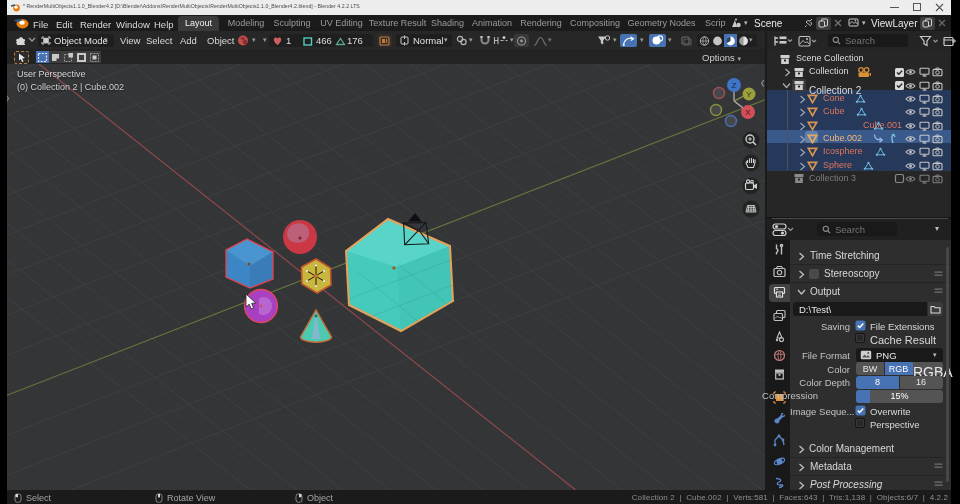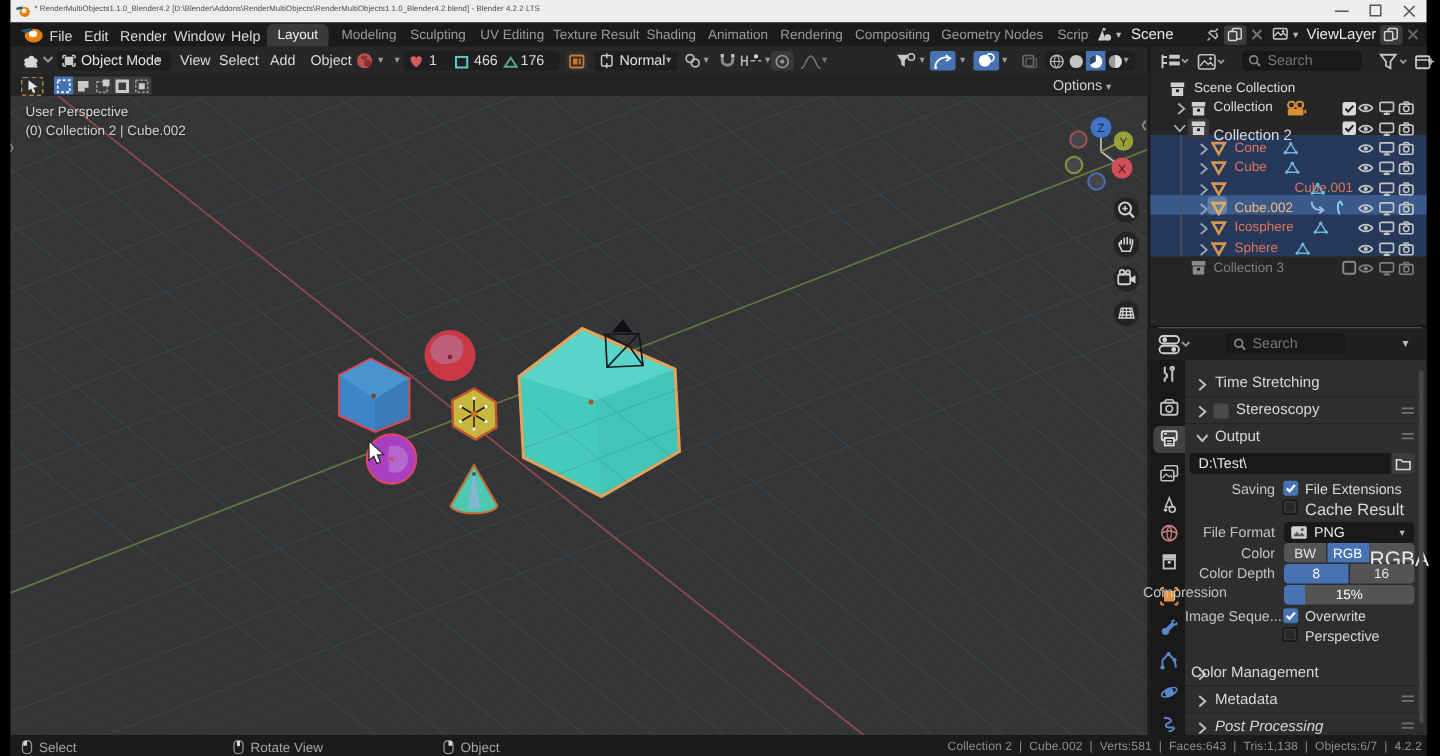--- a/index.html
+++ b/index.html
@@ -895,21 +895,21 @@
         <rect x="0.5" y="0.5" width="10" height="10" rx="2" fill="#4772b3"></rect>
         <path d="M2.8 5.6 L4.7 7.5 L8.3 3.4" stroke="#fff" stroke-width="1.5" fill="none"></path>
       </svg>
 <div class="abs txt" style="left:103px;top:187px;font-size:9.5px;color:#dadada;">Overwrite</div>
 <div class="abs" style="left:88px;top:199px;width:10px;height:10px;background:#282828;border:1px solid #161616;border-radius:2px;box-shadow:inset 0 0 0 1px #3a3a3a;"></div>
 <div class="abs txt" style="left:103px;top:199.5px;font-size:9.5px;color:#dadada;">Perspective</div>
 <div class="abs" style="left:23px;top:221px;width:161px;height:16.5px;background:#2e2e2e;"></div>
 <svg class="abs" style="left:30px;top:225.5px" width="9" height="9" viewBox="0 0 9 9">
         <path d="M2.5 1 L6.5 4.5 L2.5 8" stroke="#c0c0c0" stroke-width="1.3" fill="none"></path>
       </svg>
-<div class="abs txt" style="left:27px;top:223.5px;font-size:10px;color:#d8d8d8;">Color Management</div>
+<div class="abs txt" style="left:42px;top:223.5px;font-size:10px;color:#d8d8d8;">Color Management</div>
 <div class="abs" style="left:23px;top:237.5px;width:161px;height:1px;background:#242424;"></div>
 <div class="abs" style="left:23px;top:239px;width:161px;height:16.5px;background:#2e2e2e;"></div>
 <svg class="abs" style="left:30px;top:243.5px" width="9" height="9" viewBox="0 0 9 9">
         <path d="M2.5 1 L6.5 4.5 L2.5 8" stroke="#c0c0c0" stroke-width="1.3" fill="none"></path>
       </svg>
 <div class="abs txt" style="left:43px;top:241.5px;font-size:10px;color:#d8d8d8;">Metadata</div>
 <svg class="abs" style="left:167px;top:244px" width="9" height="6" viewBox="0 0 9 6">
         <path d="M0.5 1.2 L8.5 1.2 M0.5 4.2 L8.5 4.2" stroke="#707070" stroke-width="1.2"></path>
       </svg>
 <div class="abs" style="left:23px;top:255.5px;width:161px;height:1px;background:#242424;"></div>

